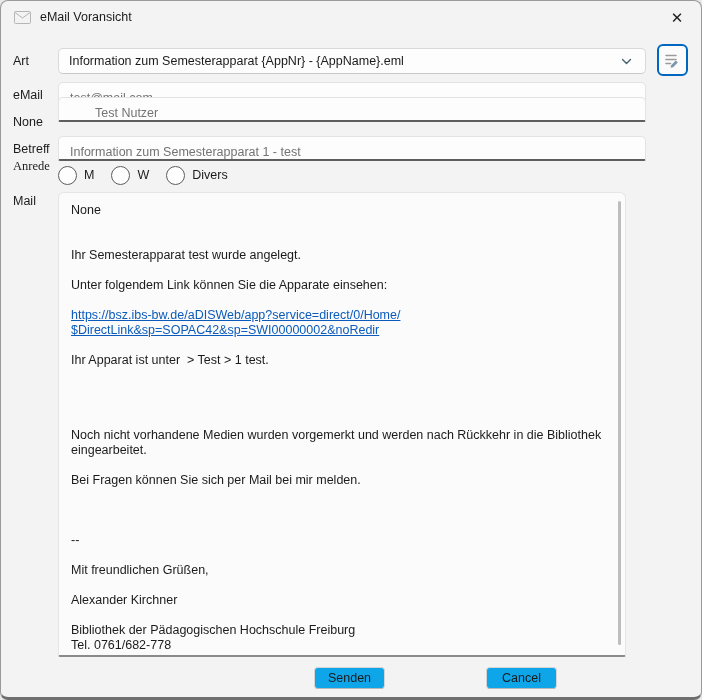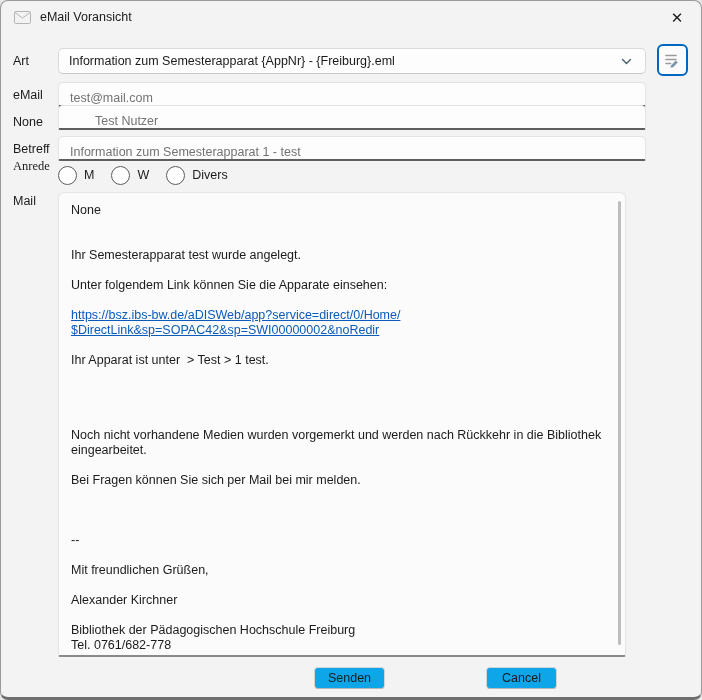--- a/index.html
+++ b/index.html
@@ -120,21 +120,21 @@
         <rect x="0.5" y="0.5" width="16" height="12" rx="1" fill="none" stroke="#b5b5b5" stroke-width="1"></rect>
         <polyline points="1,1.5 8.5,7 16,1.5" fill="none" stroke="#b5b5b5" stroke-width="1"></polyline>
       </svg>
     </span>
     <span class="title">eMail Voransicht</span>
     <div class="close-btn">✕</div>
   </div>
 
   <span class="field-label" style="top:53px;">Art</span>
   <div class="combo">
-    <span class="combo-value">Information zum Semesterapparat {AppNr} - {Freiburg}.eml</span>
+    <span class="combo-value">Information zum Semesterapparat {AppNr} - {AppName}.eml</span>
     <span class="chev">
       <svg width="13" height="13" viewBox="0 0 13 13">
         <polyline points="2.5,4.5 6.5,8.5 10.5,4.5" fill="none" stroke="#46606e" stroke-width="1.4" stroke-linecap="round" stroke-linejoin="round"></polyline>
       </svg>
     </span>
   </div>
   <div class="edit-btn">
     <span>
       <svg width="19" height="19" viewBox="0 0 19 19">
         <line x1="3" y1="4.5" x2="13" y2="4.5" stroke="#9b9b9b" stroke-width="1.6" stroke-linecap="round"></line>
@@ -144,21 +144,21 @@
       </svg>
     </span>
   </div>
 
   <span class="field-label" style="top:87px;">eMail</span>
   <div class="textbox" style="top:81px;">
     <span>test@mail.com</span>
   </div>
 
   <span class="field-label" style="top:114px;">None</span>
-  <div class="textbox" style="top:104px;padding-left:36px;">
+  <div class="textbox" style="top:96px;padding-left:36px;">
     <span>Test Nutzer</span>
   </div>
 
   <span class="field-label" style="top:141px;">Betreff</span>
   <div class="textbox" style="top:135px;">
     <span>Information zum Semesterapparat 1 - test</span>
   </div>
 
   <span class="field-label" style="top:158px;font-family:Liberation Serif, serif;">Anrede</span>
   <div class="radio-group">

